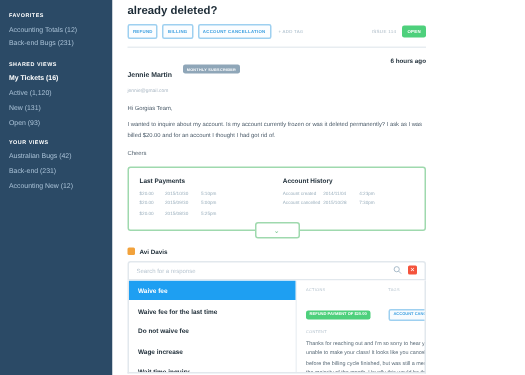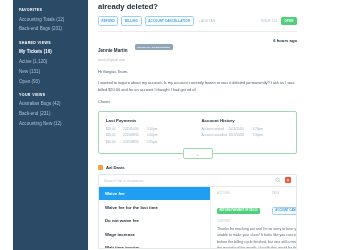--- a/index.html
+++ b/index.html
@@ -2,21 +2,21 @@
 <html><head>
 <meta charset="utf-8">
 <style>
   * { box-sizing: border-box; margin: 0; padding: 0; }
   html, body {
     width: 350px; height: 250px;
     font-family: "Liberation Sans", sans-serif;
     background: #ffffff;
     overflow: hidden;
   }
-  .app { display: flex; width: 292px; height: 250px; margin-left: 13px; }
+  .app { display: flex; width: 292px; height: 250px; }
 
   
   .sidebar {
     width: 75px; height: 250px;
     background: #2b4a66;
     color: #b9ccdd;
     padding: 2px 0 0 0;
     flex: 0 0 75px;
     overflow: hidden;
   }

